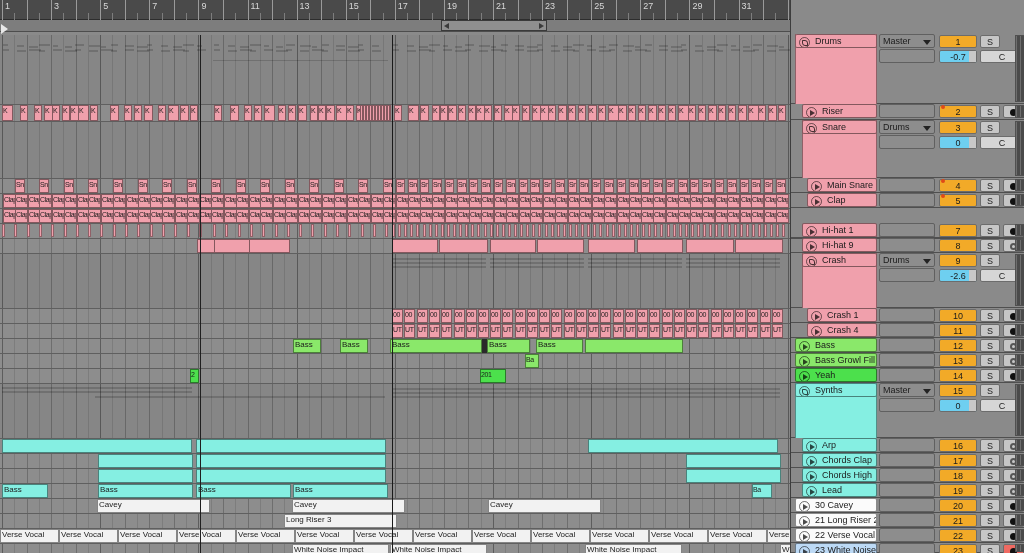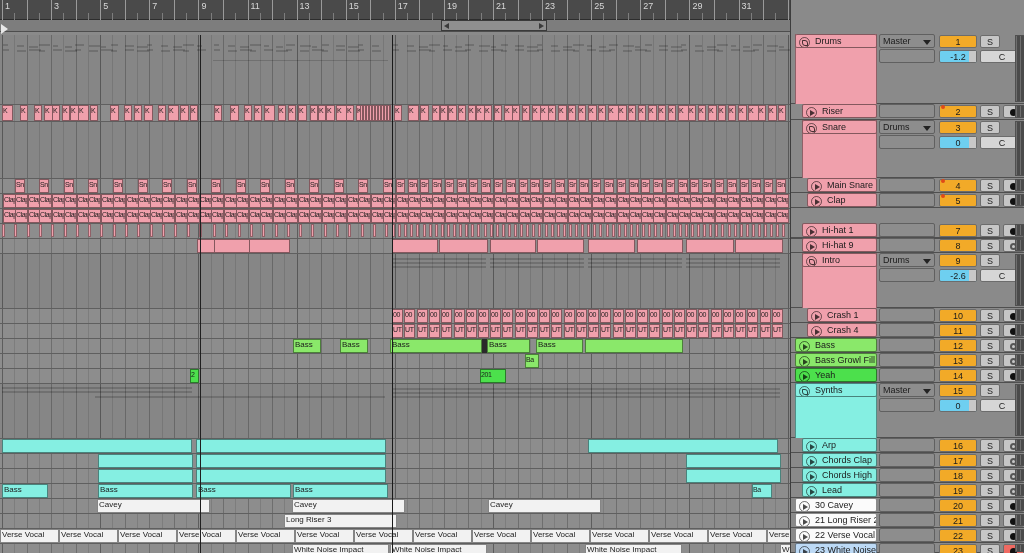--- a/index.html
+++ b/index.html
@@ -2465,21 +2465,21 @@
 
   <div id="tracklist">
   <div class="trow" style="top: 34px; height: 70px;">
         <div class="groupband pink" style="left: 4px; top: 0px; width: 82px; height: 70px;"></div>
         <div class="tname pink"><span class="tico">
             <span class="grp"></span>
           </span><span>Drums</span></div>
         <div class="iobox" style="top: 0px;"><span>Master</span><span class="dn"></span></div>
         <div class="iobox" style="top: 15px;"></div>
         <div class="numbox" style="top: 1px;"><span>1</span></div>
-        <div class="panbox" style="top: 16px;"><span class="pfill"></span><span>-1.2</span></div>
+        <div class="panbox" style="top: 16px;"><span class="pfill"></span><span>-0.7</span></div>
         <div class="cbtn" style="top: 16px;">C</div>
         <div class="sbtn" style="top: 1px;">S</div>
         <div class="meter" style="height: 67px;"></div>
       </div>
       <div class="trow" style="top: 104px; height: 16px;">
         <div class="tname pink indent1"><span class="tico">
             <span class="play"></span>
           </span><span>Riser</span></div>
         <div class="iobox" style="top: 0px;"></div>
         <div class="numbox" style="top: 1px;"><span class="rdot"></span><span>2</span></div>
@@ -2559,21 +2559,21 @@
         <div class="sbtn" style="top: 1px;">S</div>
         <div class="armbtn" style="top: 1px;">
           <span class="dot ring"></span>
         </div>
         <div class="meter" style="height: 12px;"></div>
       </div>
       <div class="trow" style="top: 253px; height: 55px;">
         <div class="groupband pink" style="left: 11px; top: 0px; width: 75px; height: 55px;"></div>
         <div class="tname pink indent1"><span class="tico">
             <span class="grp"></span>
-          </span><span>Intro</span></div>
+          </span><span>Crash</span></div>
         <div class="iobox" style="top: 0px;"><span>Drums</span><span class="dn"></span></div>
         <div class="iobox" style="top: 15px;"></div>
         <div class="numbox" style="top: 1px;"><span>9</span></div>
         <div class="panbox" style="top: 16px;"><span class="pfill"></span><span>-2.6</span></div>
         <div class="cbtn" style="top: 16px;">C</div>
         <div class="sbtn" style="top: 1px;">S</div>
         <div class="meter" style="height: 52px;"></div>
       </div>
       <div class="trow" style="top: 308px; height: 15px;">
         <div class="tname pink indent2"><span class="tico">

